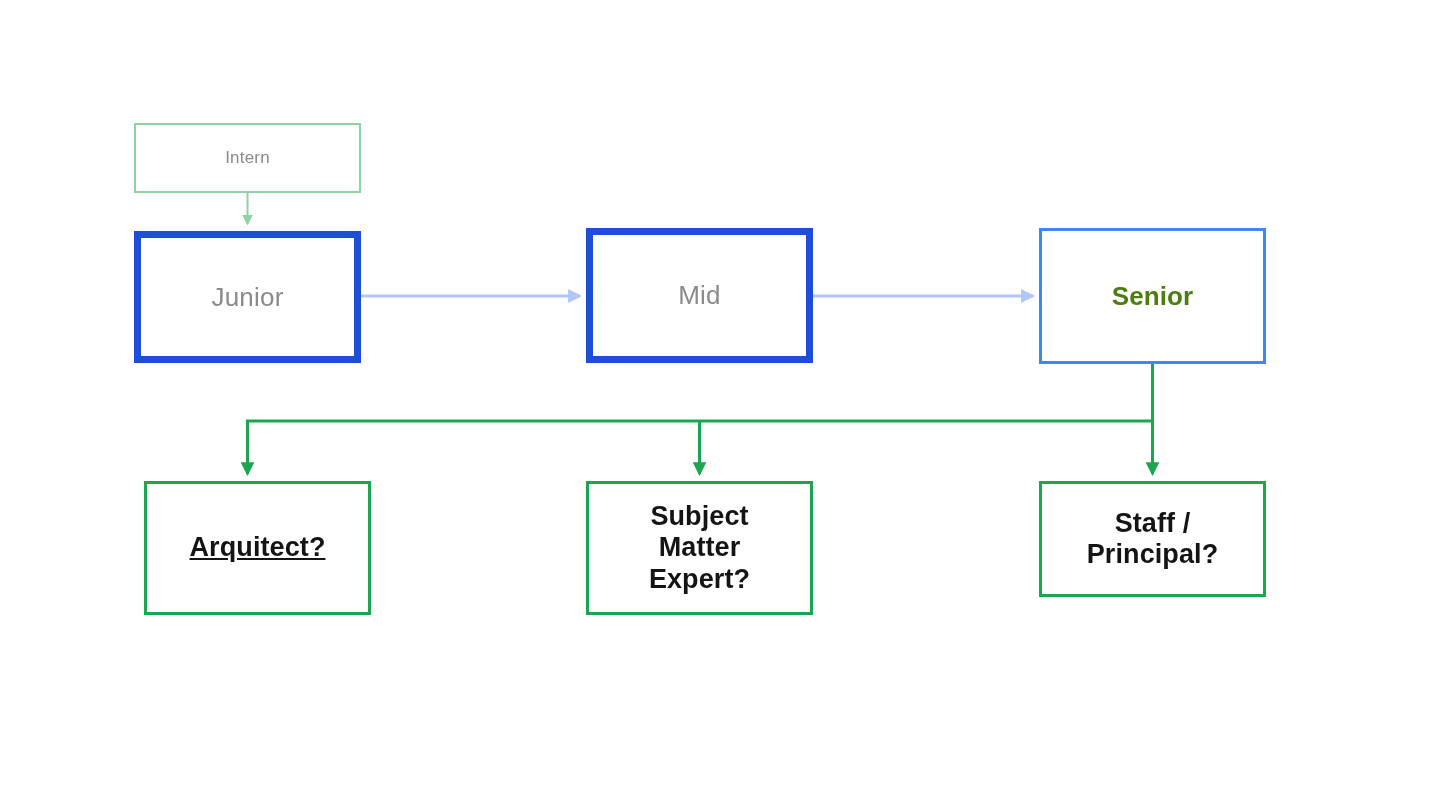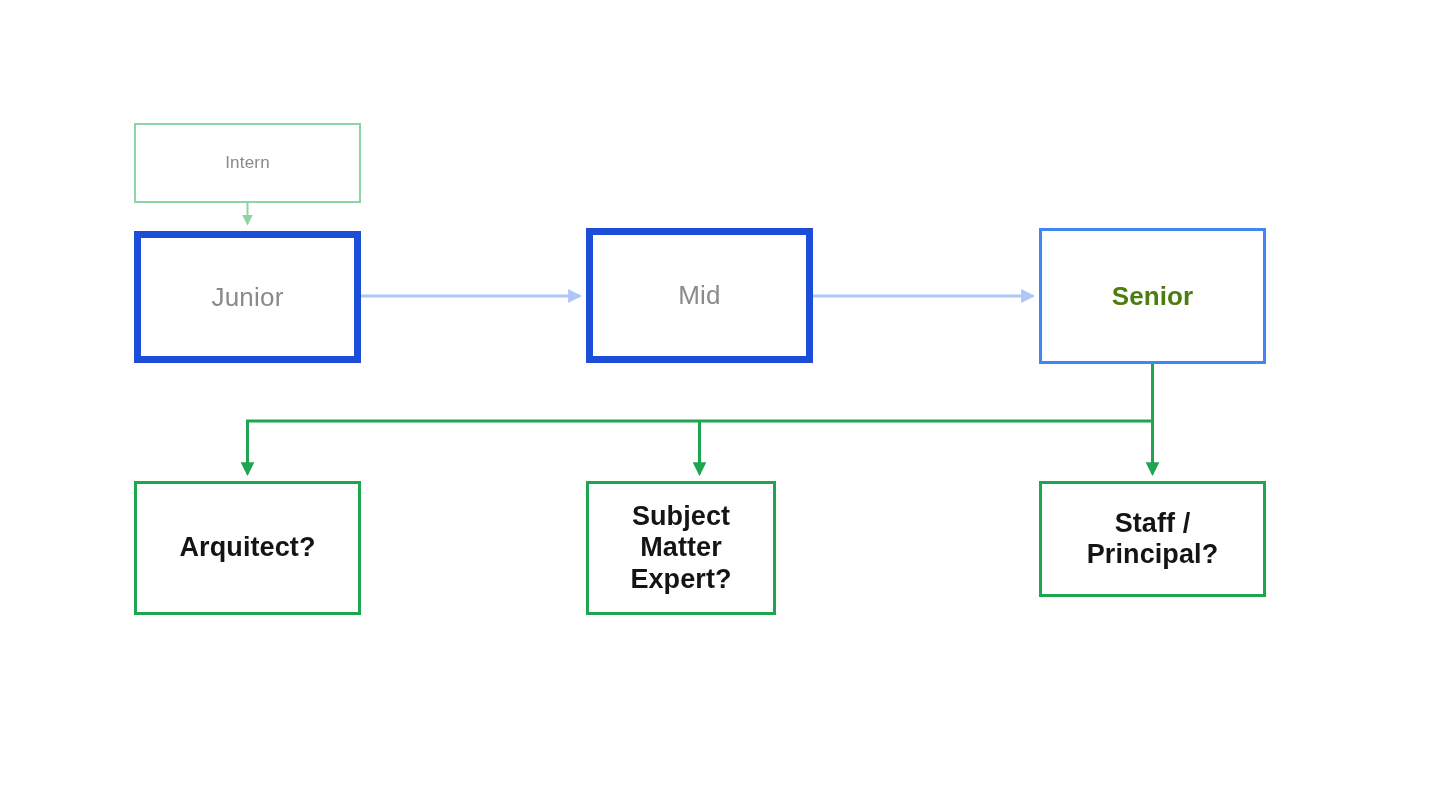--- a/index.html
+++ b/index.html
@@ -99,41 +99,41 @@
 
     <path d="M 813 296 L 1033 296" fill="none" stroke="#aec6f8" stroke-width="3" marker-end="url(#arrow-pale-blue)"></path>
 
     <path d="M 1152.5 364 L 1152.5 474" fill="none" stroke="#1ea54f" stroke-width="3" marker-end="url(#arrow-strong-green)"></path>
 
     <path d="M 1152.5 421 L 247.5 421 L 247.5 474" fill="none" stroke="#1ea54f" stroke-width="3" stroke-linejoin="miter" marker-end="url(#arrow-strong-green)"></path>
 
     <path d="M 699.5 421 L 699.5 474" fill="none" stroke="#1ea54f" stroke-width="3" marker-end="url(#arrow-strong-green)"></path>
   </svg>
 
-  <div class="node pale-green" style="left:134px; top:123px; width:227px; height:80px;">
+  <div class="node pale-green" style="left:134px; top:123px; width:227px; height:70px;">
     <span class="node-label">Intern</span>
   </div>
 
   <div class="node pale-blue" style="left:134px; top:231px; width:227px; height:132px;">
     <span class="node-label">Junior</span>
   </div>
 
   <div class="node pale-blue" style="left:586px; top:228px; width:227px; height:135px;">
     <span class="node-label">Mid</span>
   </div>
 
   <div class="node strong-blue" style="left:1039px; top:228px; width:227px; height:136px;">
     <span class="node-label">Senior</span>
   </div>
 
-  <div class="node strong-green" style="left:134px; top:481px; width:227px; height:134px;">
+  <div class="node strong-green" style="left:144px; top:481px; width:227px; height:134px;text-decoration:underline;">
     <span class="node-label">Arquitect?</span>
   </div>
 
-  <div class="node strong-green" style="left:586px; top:481px; width:190px; height:134px;">
+  <div class="node strong-green" style="left:586px; top:481px; width:227px; height:134px;">
     <span class="node-label">Subject
 Matter
 Expert?</span>
   </div>
 
   <div class="node strong-green" style="left:1039px; top:481px; width:227px; height:116px;">
     <span class="node-label">Staff /
 Principal?</span>
   </div>
 

